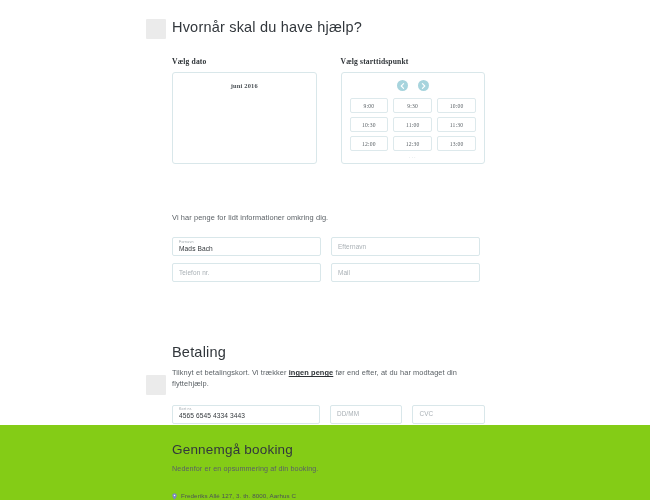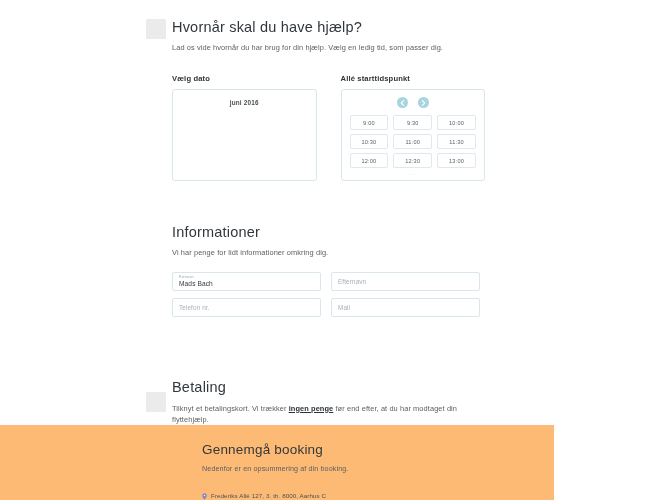--- a/index.html
+++ b/index.html
@@ -70,20 +70,21 @@
   }
 
   
   #sec-when { padding-top: 18px; }
   #sec-when .marker { top: 19px; }
 
   .cols {
     display: flex;
     gap: 24px;
     margin-top: 21px;
+    font-family: Liberation Serif, serif;
   }
   .col { width: 148px; }
 
   .col-label {
     font-size: 7.6px;
     font-weight: 700;
     color: #2f3438;
     letter-spacing: .15px;
     margin-bottom: 6px;
   }
@@ -224,25 +225,24 @@
     margin-top: 15px;
   }
   .field.card { width: 149px; }
   .field.small { width: 73px; }
 
   
   .footer {
     position: absolute;
     left: 0;
     top: 425px;
-    width: 554px;
+    width: 650px;
     height: 75px;
-    background: #fdba74;
-    box-sizing: border-box;
-    padding-left: 30px;
+    background: #84cc16;
+    box-sizing: border-box;
   }
   .footer-inner {
     padding: 17px 0 0 172px;
   }
   h2.footer-title {
     margin: 0;
     font-size: 13.5px;
     font-weight: 400;
     letter-spacing: .2px;
     color: #32373c;
@@ -269,33 +269,32 @@
 </head>
 <body>
 
 <div class="page">
   <div class="content">
 
     <section class="section" id="sec-when">
       <div class="marker"></div>
 
       <h2 class="section-title">Hvornår skal du have hjælp?</h2>
-      <p class="section-desc">Lad os vide hvornår du har brug for din hjælp. Vælg en ledig tid, som passer dig.</p>
 
       <div class="cols">
 
         <div class="col">
           <div class="col-label">Vælg dato</div>
           <div class="panel date-panel">
             <div class="month-label">juni 2016</div>
           </div>
         </div>
 
         <div class="col">
-          <div class="col-label">Allé starttidspunkt</div>
+          <div class="col-label">Vælg starttidspunkt</div>
           <div class="panel time-panel">
 
             <div class="time-nav">
               <div class="nav-btn">
                 <svg width="5" height="6" viewBox="0 0 5 6">
                   <path d="M3.6 0.7 L1.2 3 L3.6 5.3" fill="none" stroke="#ffffff" stroke-width="1.1" stroke-linecap="round" stroke-linejoin="round"></path>
                 </svg>
               </div>
               <div class="nav-btn">
                 <svg width="5" height="6" viewBox="0 0 5 6">
@@ -319,21 +318,20 @@
             <div class="more-dots">···</div>
           </div>
         </div>
 
       </div>
     </section>
 
     <section class="section" id="sec-info">
       <div class="marker"></div>
 
-      <h2 class="section-title">Informationer</h2>
       <p class="section-desc">Vi har penge for lidt informationer omkring dig.</p>
 
       <div class="field-grid">
 
         <div class="field">
           <span class="float-label">Fornavn</span>
           <span class="value">Mads Bach</span>
         </div>
 
         <div class="field empty">

